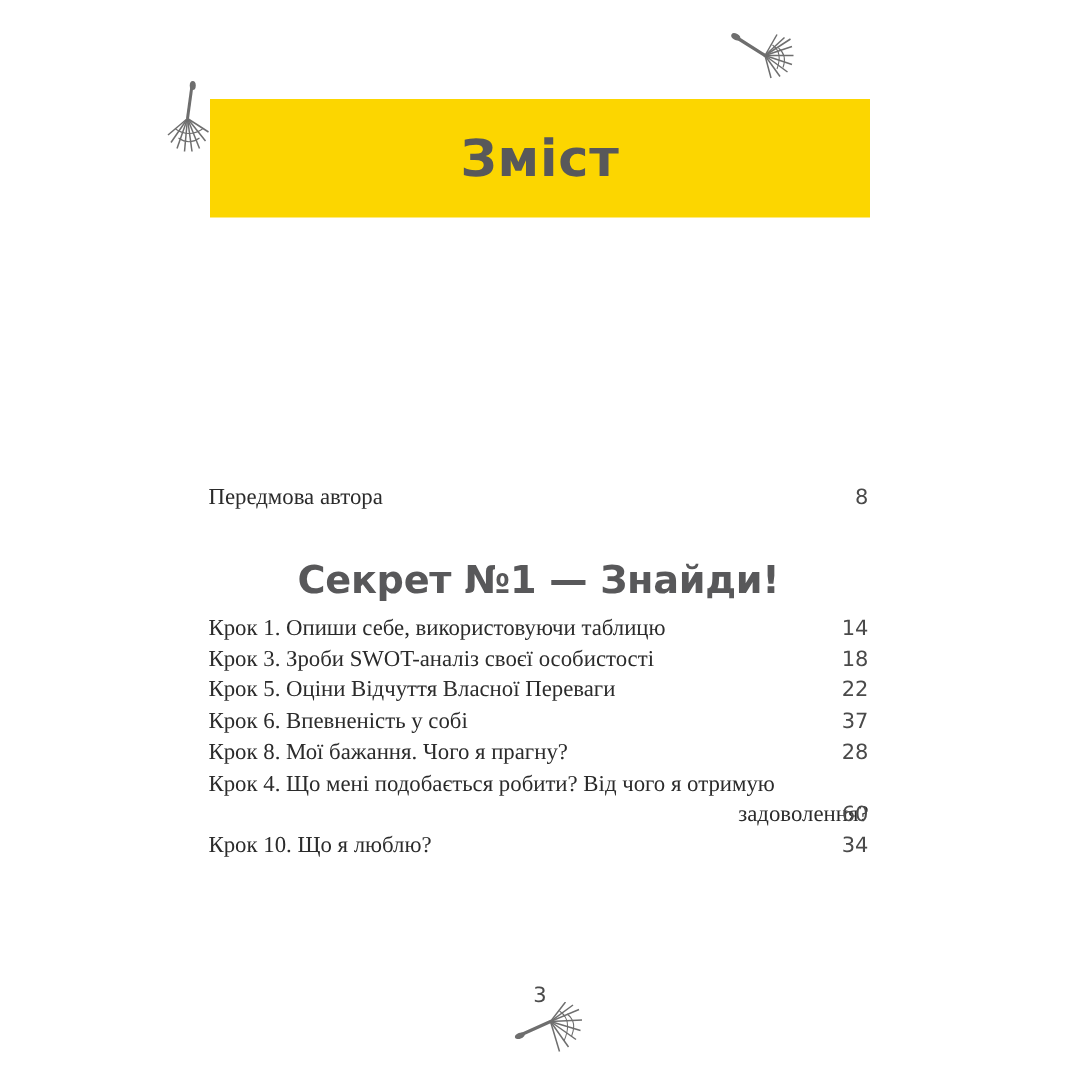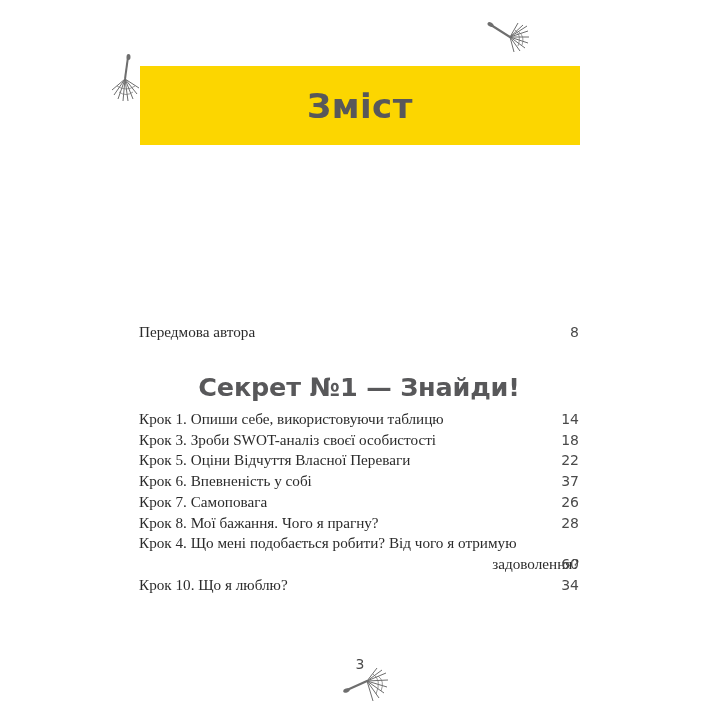--- a/index.html
+++ b/index.html
@@ -203,24 +203,20 @@
     <div class="toc-row">
       <span class="entry-title">Крок 5. Оціни Відчуття Власної Переваги</span>
       <span class="entry-page">22</span>
     </div>
 
     <div class="toc-row">
       <span class="entry-title">Крок 6. Впевненість у собі</span>
       <span class="entry-page">37</span>
     </div>
 
-    <div class="toc-row">
-      <span class="entry-title">Крок 7. Самоповага</span>
-      <span class="entry-page">26</span>
-    </div>
 
     <div class="toc-row">
       <span class="entry-title">Крок 8. Мої бажання. Чого я прагну?</span>
       <span class="entry-page">28</span>
     </div>
 
     <div class="toc-row wrapped">
       <span class="entry-title">Крок 4. Що мені подобається робити? Від чого я отримую</span>
       <span class="entry-title line2">задоволення?</span>
       <span class="entry-page">60</span>

